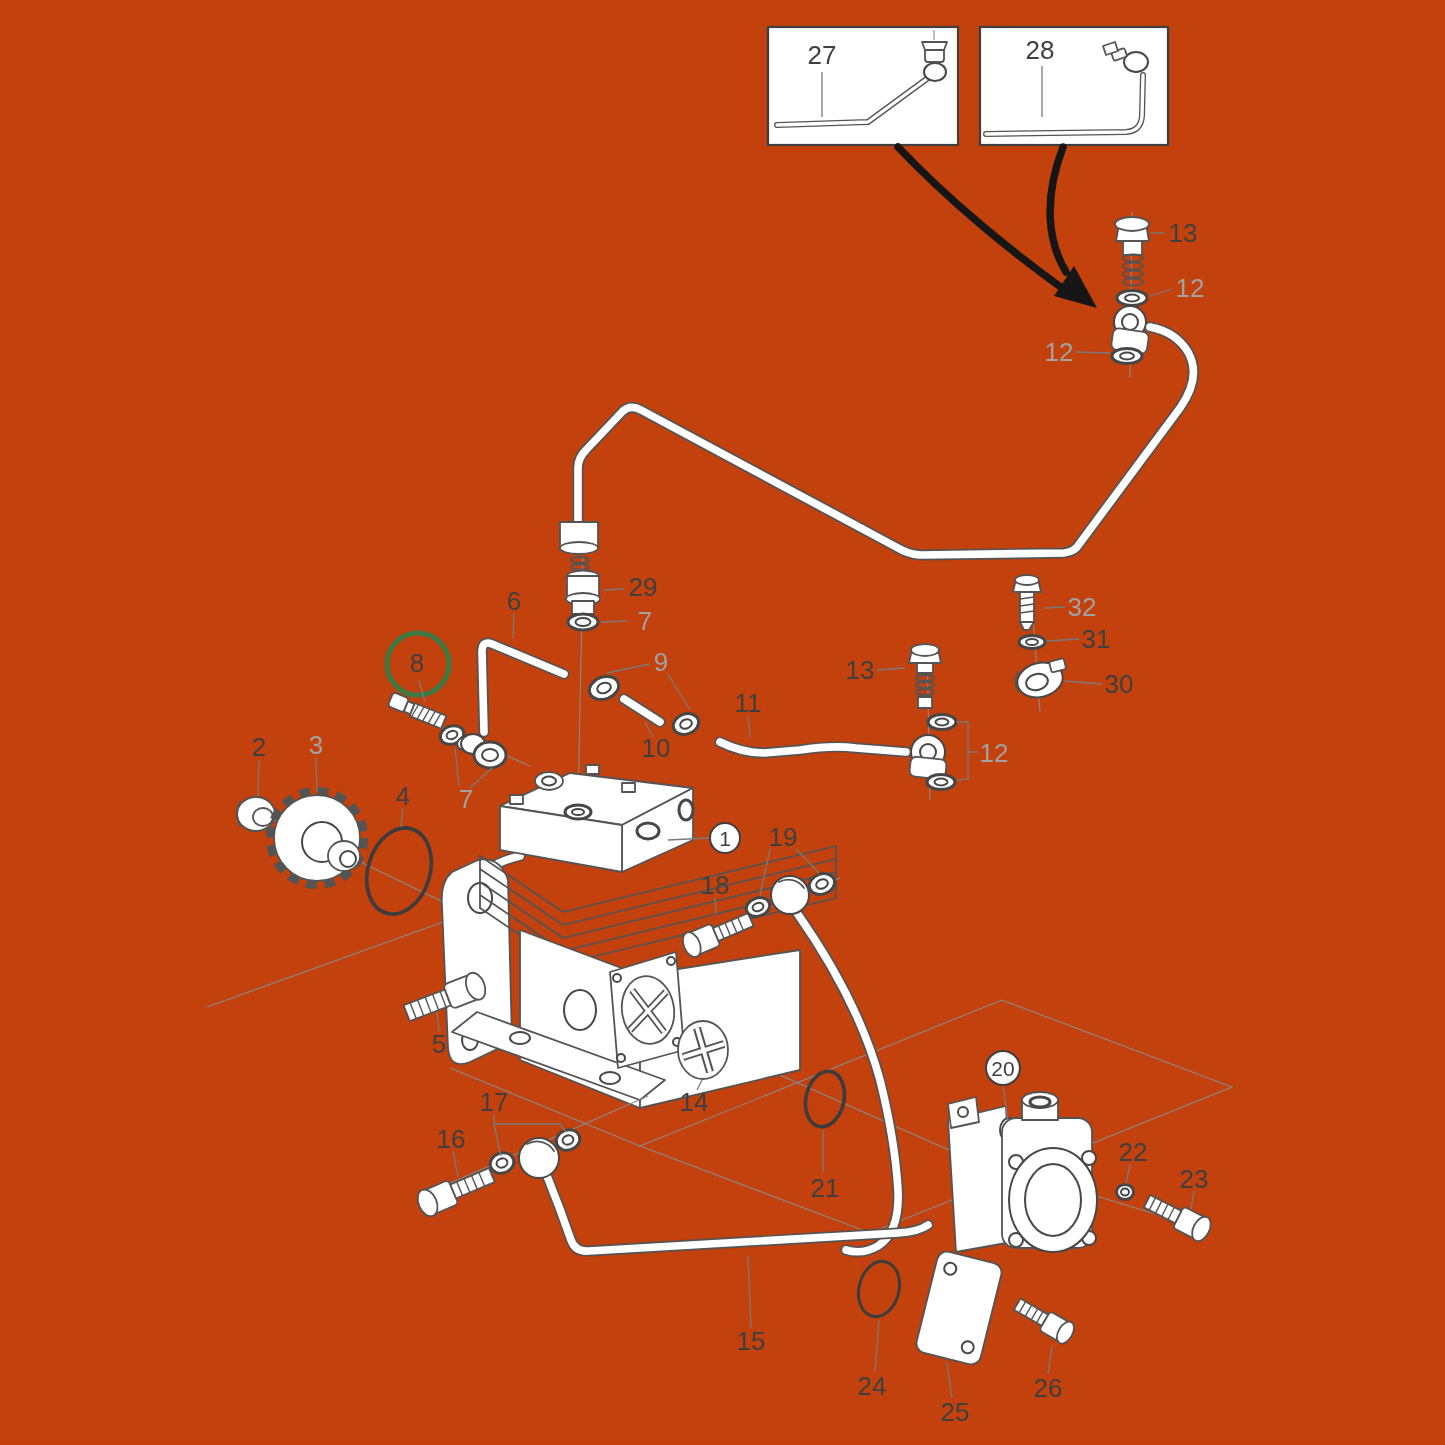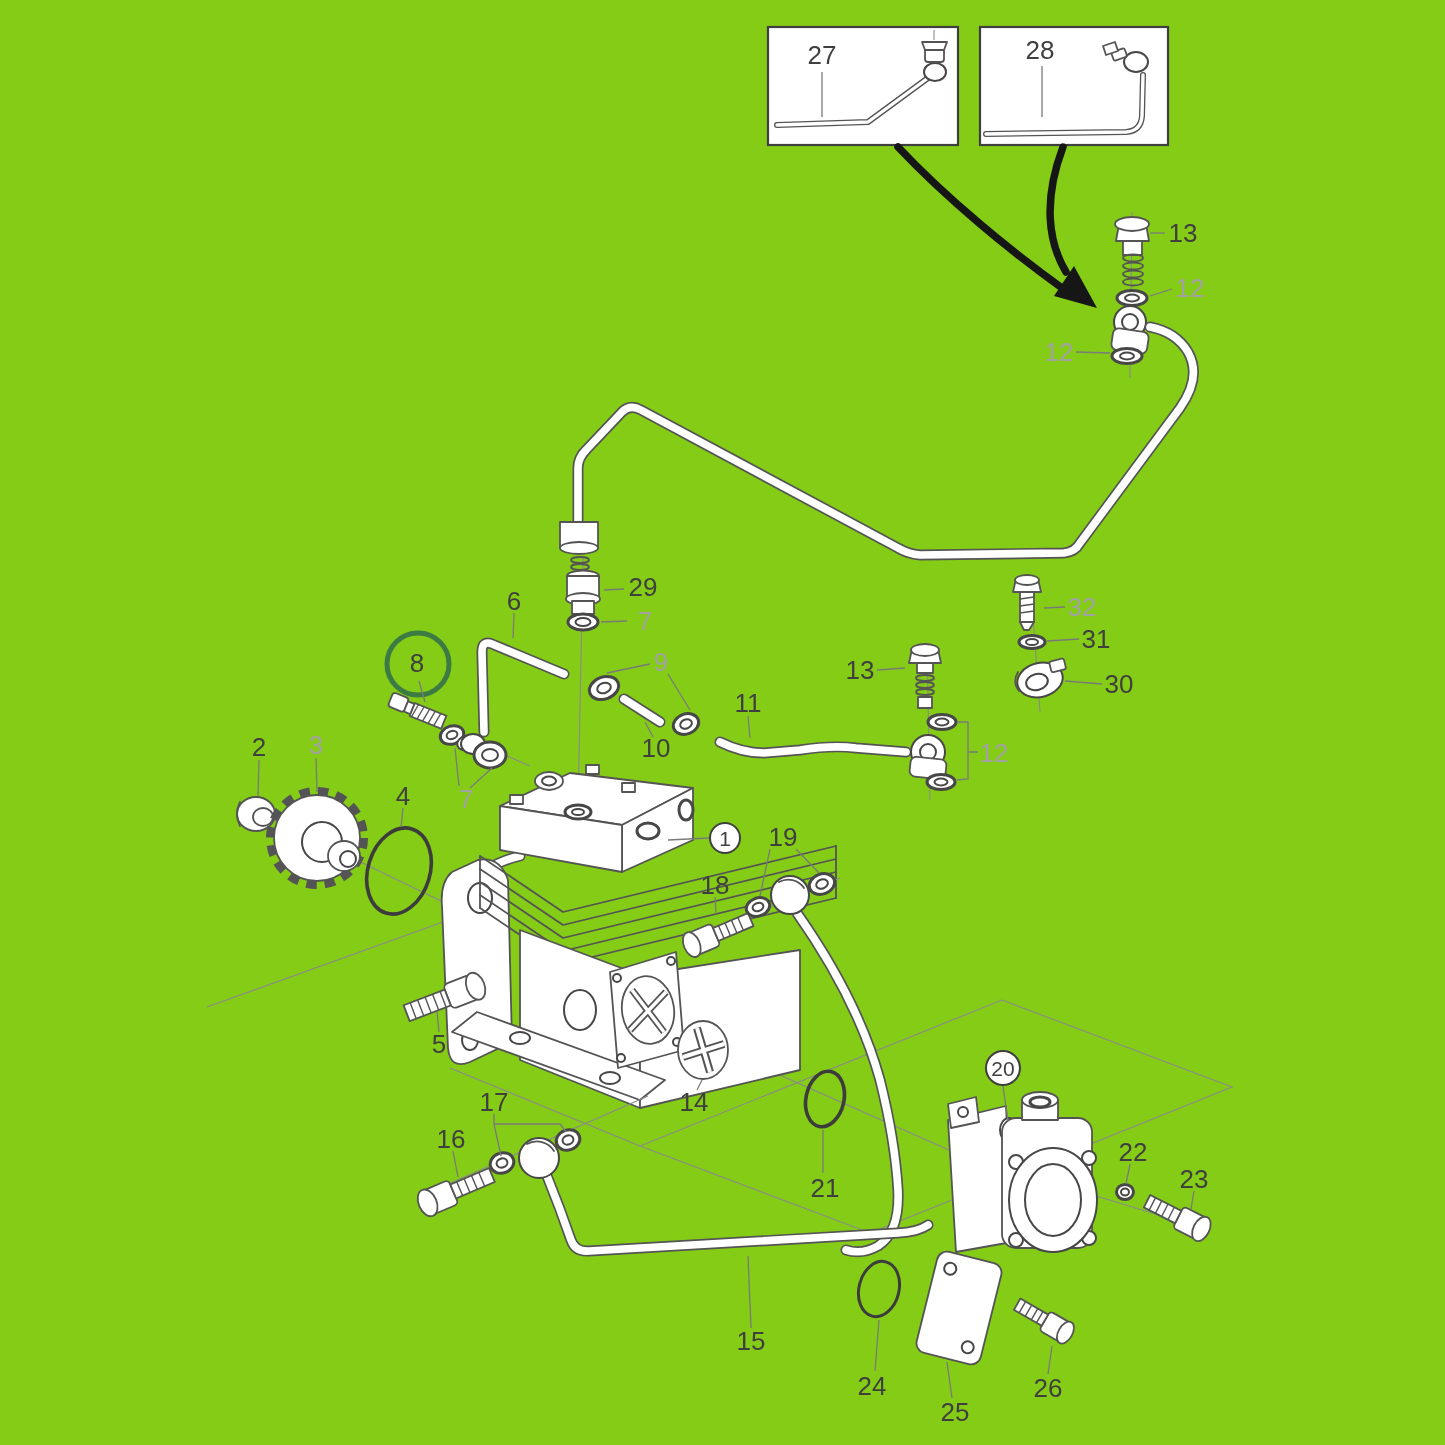--- a/index.html
+++ b/index.html
@@ -1,16 +1,16 @@
 <!DOCTYPE html>
 <html><head>
 <meta charset="utf-8">
 <style>
   html,body{margin:0;padding:0;background:#ffffff;}
-  #stage{position:relative;width:1445px;height:1445px;background:#84cc16;overflow:hidden;}
+  #stage{position:relative;width:1445px;height:1445px;background:#c2410c;overflow:hidden;}
   svg{display:block;}
   text{font-family:"Liberation Sans","DejaVu Sans",sans-serif;font-size:26px;fill:#3f3f3f;text-anchor:middle;}
   text.gray{fill:#a2a2a2;}
   text.circled{font-size:21px;}
   .ln{stroke:#545454;stroke-width:1.8;fill:none;stroke-linejoin:round;stroke-linecap:round;}
   .lnf{stroke:#545454;stroke-width:1.8;fill:#ffffff;stroke-linejoin:round;}
   .thin{stroke:#8a8a8a;stroke-width:1.1;fill:none;}
   .leader{stroke:#7a7a7a;stroke-width:1.3;fill:none;}
   .washer{stroke:#474747;stroke-width:3;fill:#ffffff;}
   .washer2{stroke:#474747;stroke-width:2;fill:#ffffff;}

